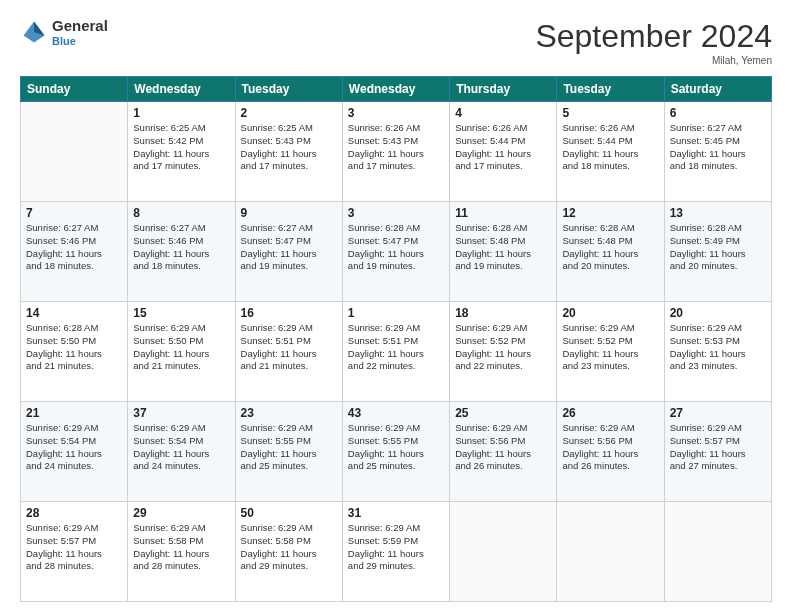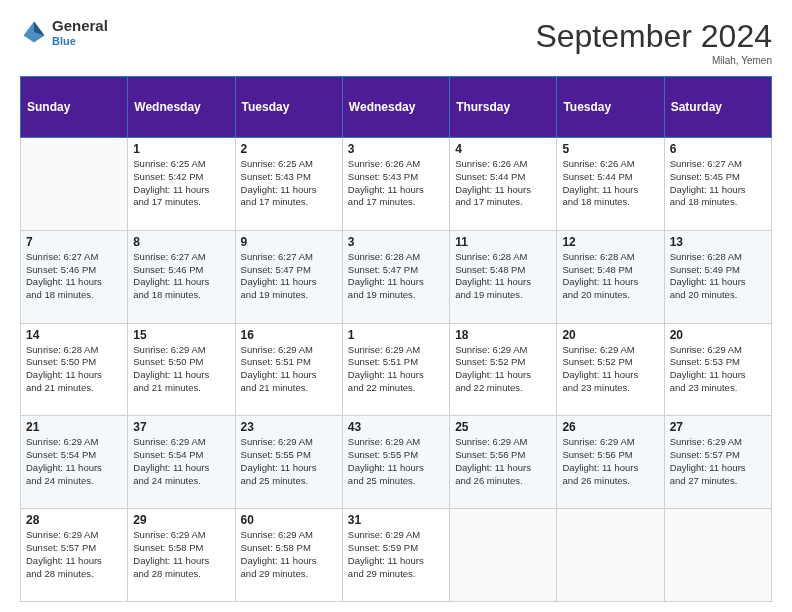--- a/index.html
+++ b/index.html
@@ -63,25 +63,25 @@
       flex: 1;
       display: flex;
       flex-direction: column;
     }
     table {
       width: 100%;
       border-collapse: collapse;
       flex: 1;
     }
     thead tr th {
-      background: #4c1d95;
+      background: #0f766e;
       color: #fff;
       font-size: 12px;
       font-weight: bold;
-      padding: 23px 6px;
+      padding: 5px 6px;
       text-align: left;
       border: 1px solid #2e7ab6;
     }
     tbody tr td {
       border: 1px solid #d0d0d0;
       vertical-align: top;
       padding: 4px 5px;
       width: calc(100% / 7);
       height: 88px;
       background: #fff;
@@ -347,21 +347,21 @@
 and 28 minutes.</div>
             </td>
             <td>
               <span class="day-num">29</span>
               <div class="day-info" style="white-space: pre-line;">Sunrise: 6:29 AM
 Sunset: 5:58 PM
 Daylight: 11 hours
 and 28 minutes.</div>
             </td>
             <td>
-              <span class="day-num">60</span>
+              <span class="day-num">50</span>
               <div class="day-info" style="white-space: pre-line;">Sunrise: 6:29 AM
 Sunset: 5:58 PM
 Daylight: 11 hours
 and 29 minutes.</div>
             </td>
             <td>
               <span class="day-num">31</span>
               <div class="day-info" style="white-space: pre-line;">Sunrise: 6:29 AM
 Sunset: 5:59 PM
 Daylight: 11 hours

